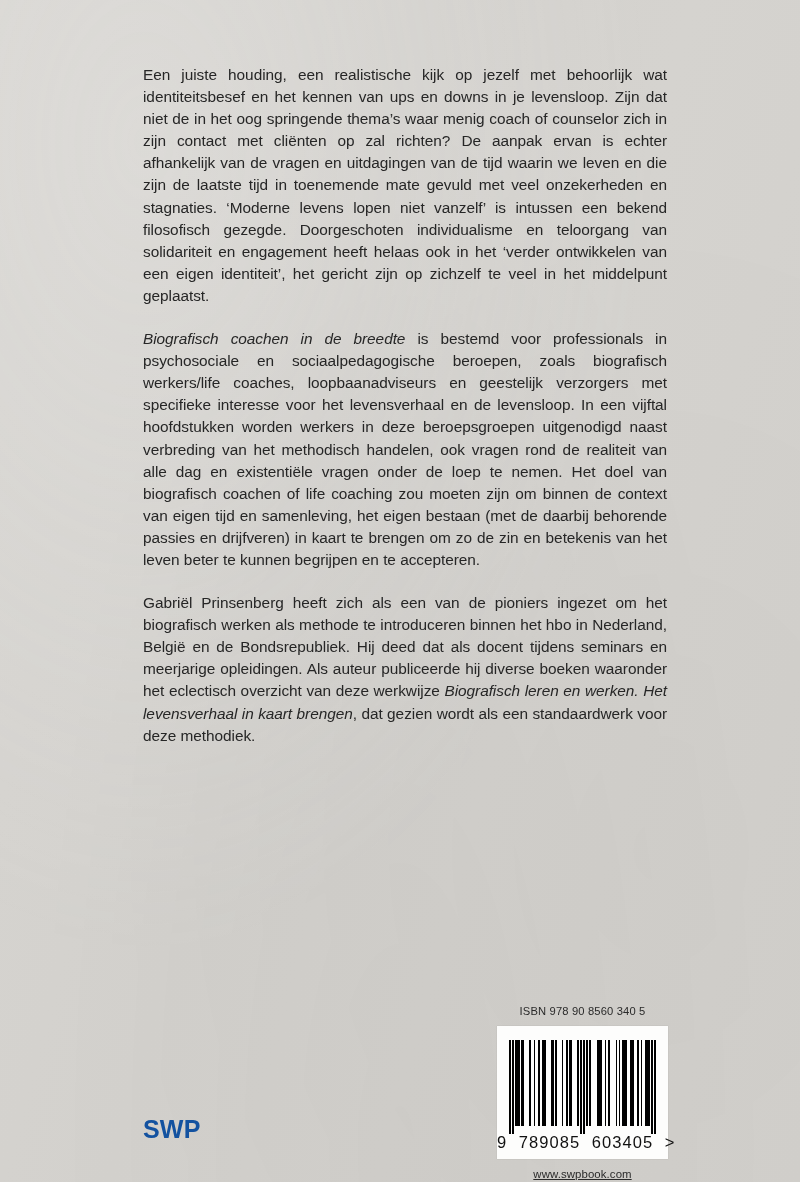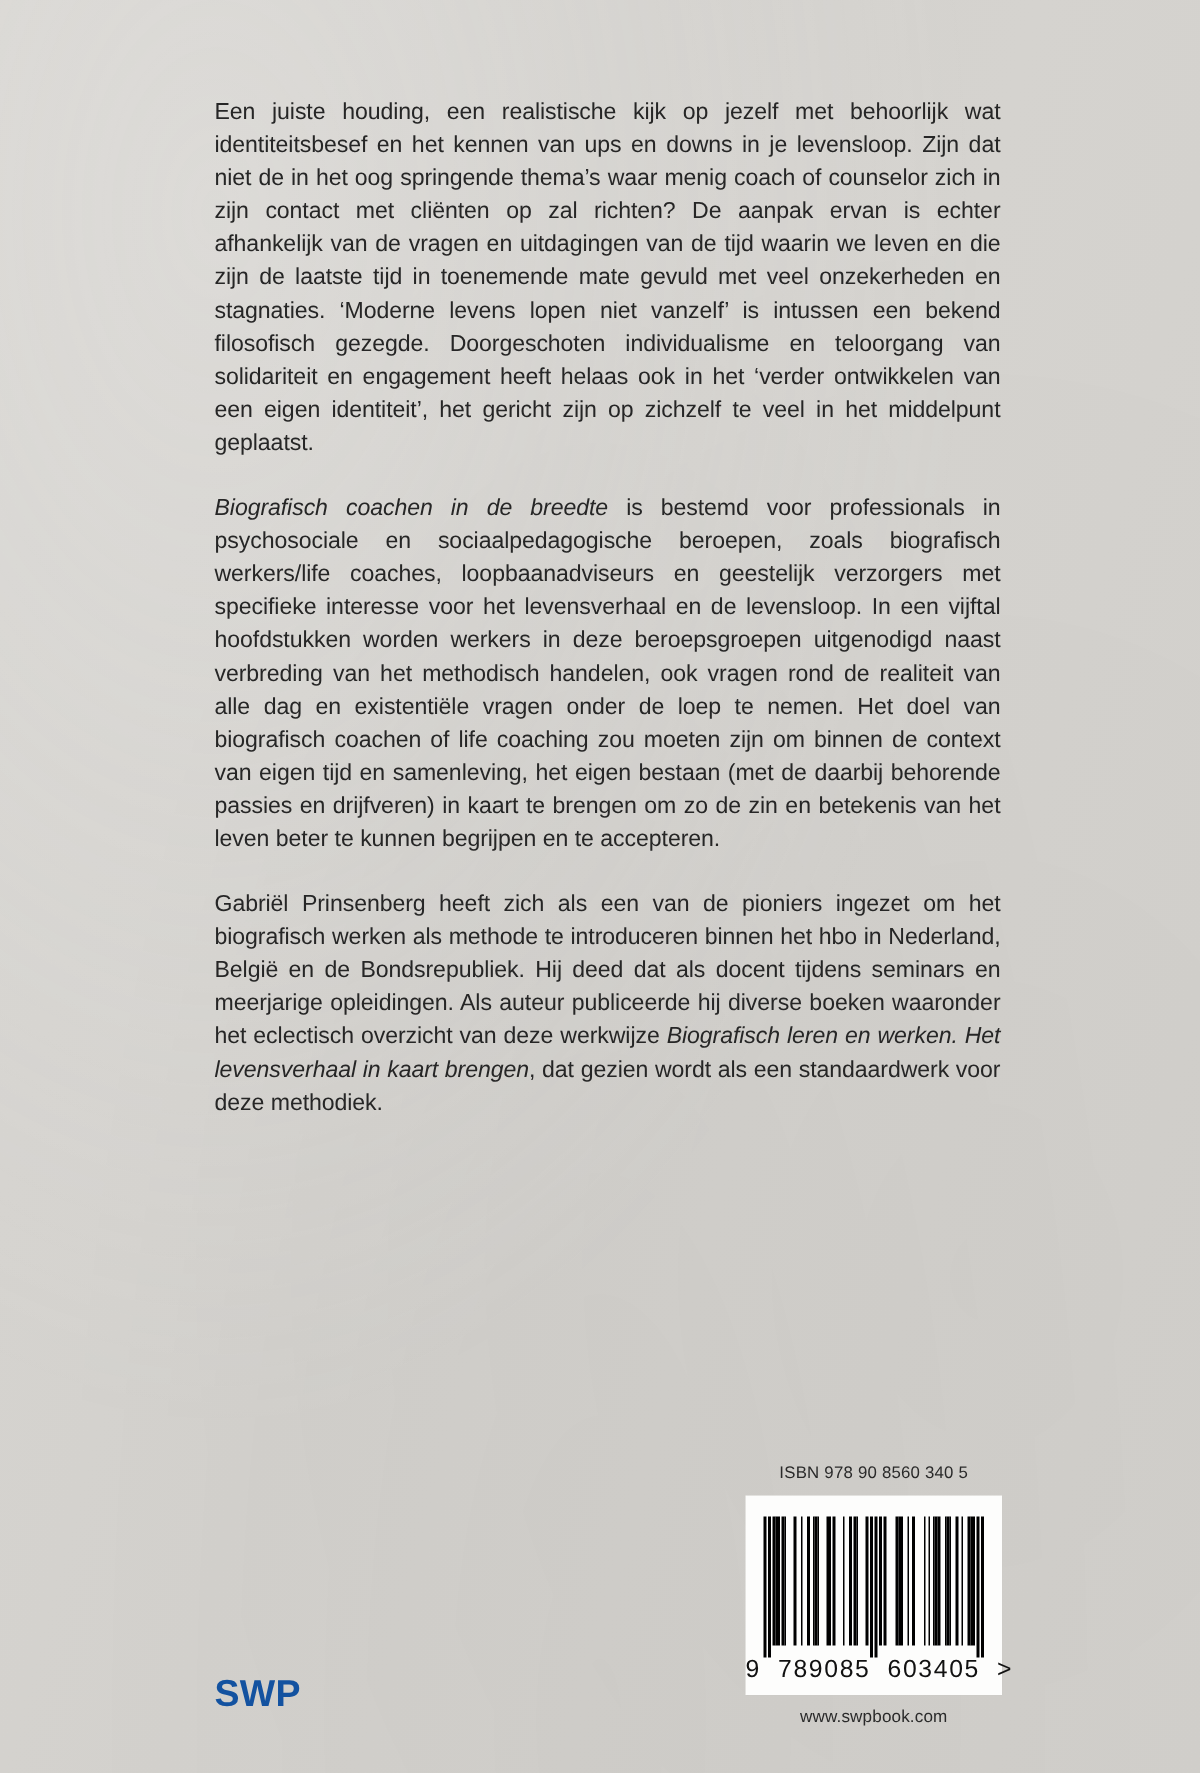--- a/index.html
+++ b/index.html
@@ -60,21 +60,21 @@
     letter-spacing: 0.2px;
     color: #1352a0;
     font-family: "Liberation Sans", sans-serif;
     line-height: 1;
   }
 
   
   .isbn-block {
     position: absolute;
     left: 497px;
-    top: 976px;
+    top: 1005px;
     width: 171px;
   }
   .isbn-text {
     font-size: 11.2px;
     color: #2a2a2a;
     text-align: center;
     letter-spacing: 0.15px;
     margin-bottom: 8px;
     line-height: 1.2;
   }
@@ -107,20 +107,21 @@
     color: #111;
     letter-spacing: 1.1px;
     white-space: pre;
   }
   .site-text {
     margin-top: 9px;
     text-align: center;
     font-size: 11.4px;
     color: #2a2a2a;
     letter-spacing: 0.1px;
+    text-decoration: underline;
   }
 </style>
 </head>
 <body>
 
 <div class="page">
   <div class="texture"></div>
 
   <div class="content">
     <p class="body-par"><span>Een juiste houding, een realistische kijk op jezelf met behoorlijk wat identiteitsbesef en het kennen van ups en downs in je levensloop. Zijn dat niet de in het oog springende thema’s waar menig coach of counselor zich in zijn contact met cliënten op zal richten? De aanpak ervan is echter afhankelijk van de vragen en uitdagingen van de tijd waarin we leven en die zijn de laatste tijd in toenemende mate gevuld met veel onzekerheden en stagnaties. ‘Moderne levens lopen niet vanzelf’ is intussen een bekend filosofisch gezegde. Doorgeschoten individualisme en teloorgang van solidariteit en engagement heeft helaas ook in het ‘verder ontwikkelen van een eigen identiteit’, het gericht zijn op zichzelf te veel in het middelpunt geplaatst.</span></p>

